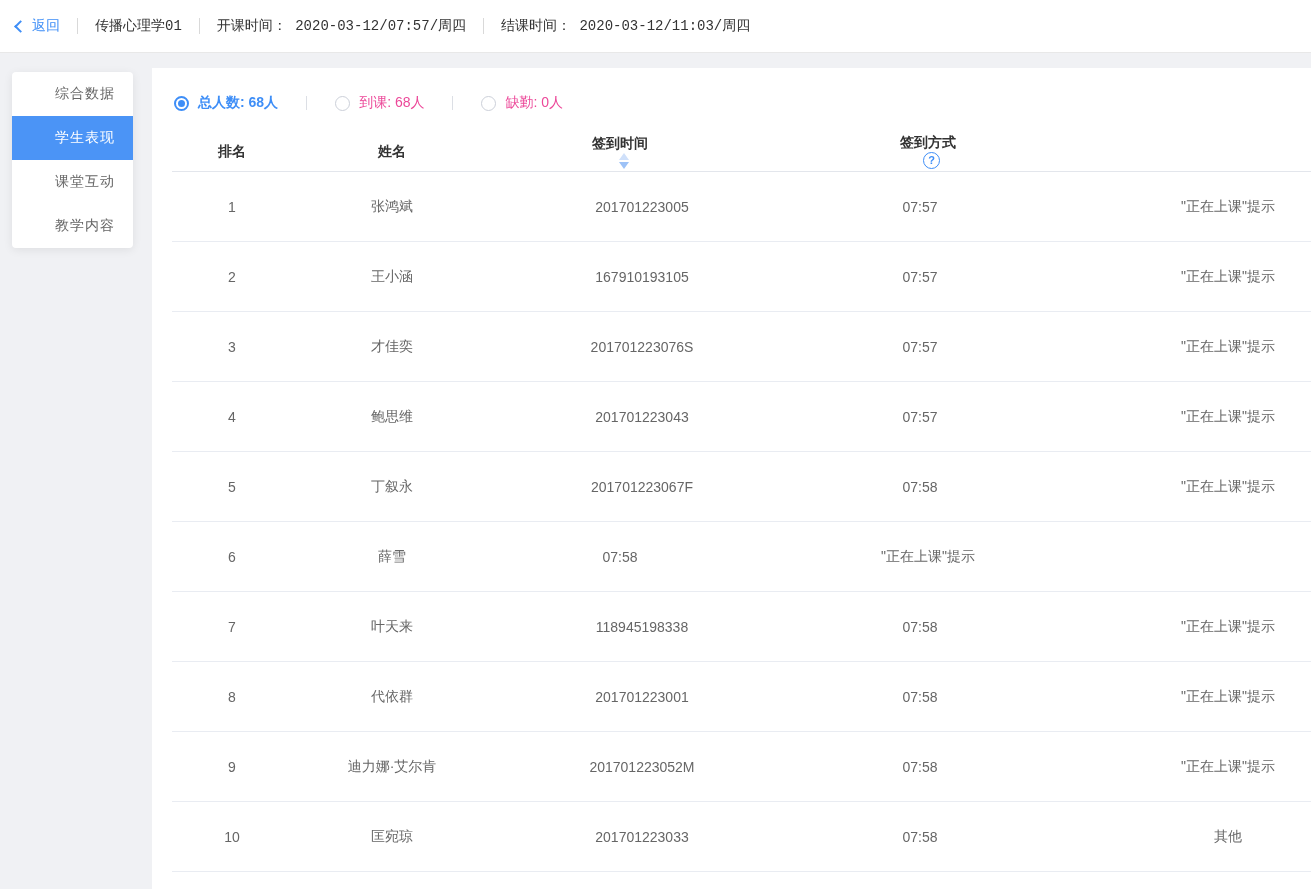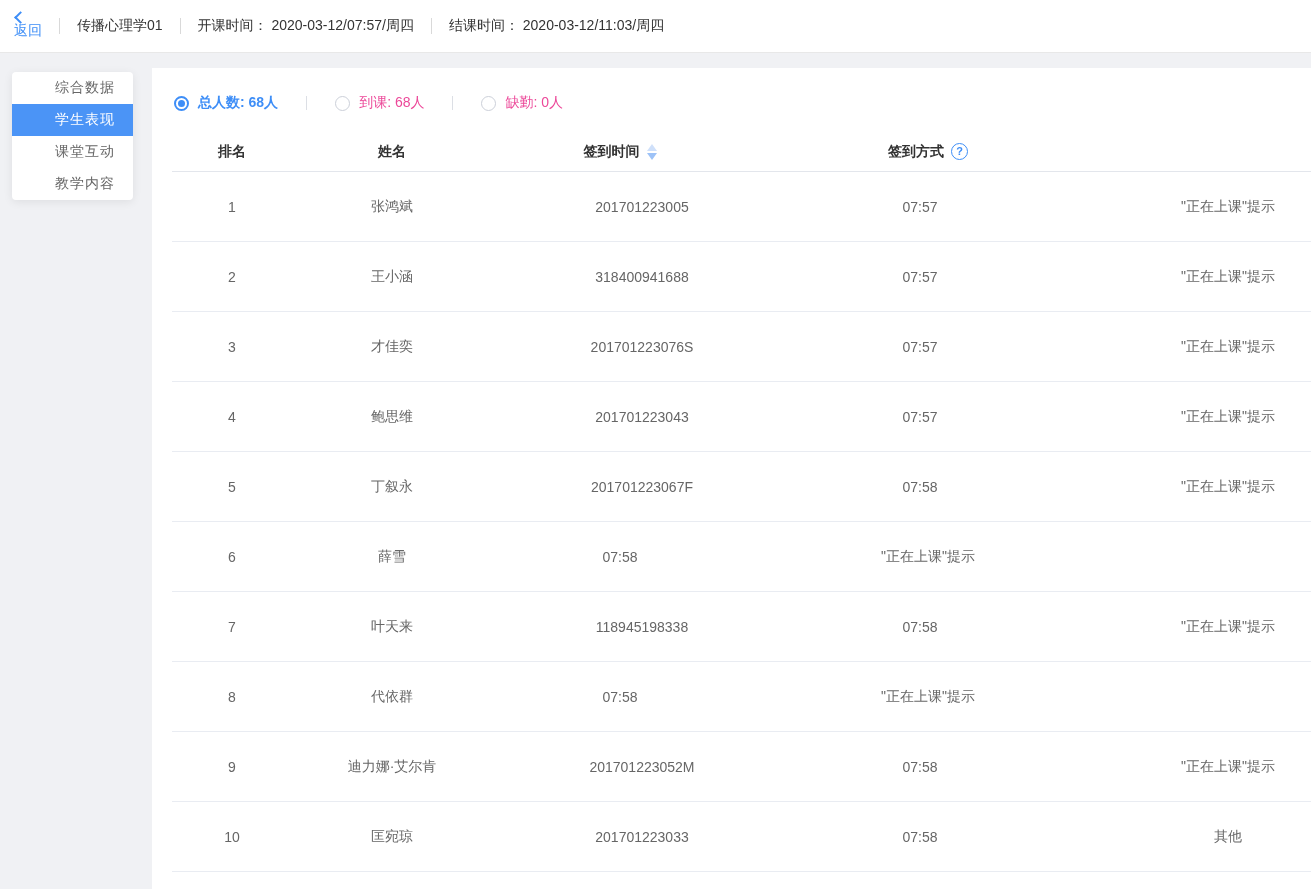--- a/index.html
+++ b/index.html
@@ -19,35 +19,35 @@
     font-size:14px; color:var(--text-dark);
   }
 
   
   .topbar {
     position:absolute; top:0; left:0; right:0; height:53px;
     background:#ffffff; border-bottom:1px solid #e8e8e8;
     display:flex; align-items:center; padding:0 14px;
   }
   .topbar .sep { width:1px; height:16px; background:#d9d9d9; margin:0 17px; flex:none; }
-  .back-btn { display:inline-flex; align-items:flex-start; color:var(--accent); cursor:pointer;flex-direction:column; }
+  .back-btn { display:inline-flex; align-items:center; color:var(--accent); cursor:pointer; }
   .chev {
     width:9px; height:9px; border-left:2px solid var(--accent); border-bottom:2px solid var(--accent);
     transform:rotate(45deg); display:inline-block; margin-right:7px; margin-left:2px;
   }
-  .meta-text { color:#333; }
+  .meta-text { color:#333;font-family:Liberation Mono, monospace; }
 
   
   .sidebar {
     position:absolute; left:12px; top:72px; width:121px;
     background:#fff; border-radius:4px; overflow:hidden;
     box-shadow:0 2px 10px rgba(0,0,0,.08);
   }
   .side-item {
-    height:32px; display:flex; align-items:center; justify-content:center;
+    height:44px; display:flex; align-items:center; justify-content:center;
     color:var(--text-body); cursor:pointer; letter-spacing:1px;padding-left:25px;
   }
   .side-item.active { background:var(--sidebar-active); color:#fff; }
 
   
   .main {
     position:absolute; left:152px; top:68px; right:0; bottom:0;
     background:#fff; overflow:hidden;
   }
 
@@ -71,21 +71,21 @@
   .trow {
     display:flex; align-items:center; height:70px;
     border-bottom:1px solid var(--border-light); color:var(--text-body);
   }
   .cell { text-align:center; }
   .c-rank   { width:120px; }
   .c-name   { width:200px; }
   .c-id     { width:300px; }
   .c-time   { width:256px; }
   .c-method { width:360px; }
-  .hcell { display:flex; align-items:center; justify-content:center; }
+  .hcell { display:flex; align-items:center; justify-content:center;flex-direction:column; }
 
   .sort-icon { display:inline-flex; flex-direction:column; margin-left:7px; cursor:pointer; }
   .sort-up {
     width:0; height:0; border-left:5px solid transparent; border-right:5px solid transparent;
     border-bottom:7px solid #cfe0fa; margin-bottom:2px;
   }
   .sort-down {
     width:0; height:0; border-left:5px solid transparent; border-right:5px solid transparent;
     border-top:7px solid #9dc2f7;
   }
@@ -158,21 +158,21 @@
     <div class="cell c-rank">1</div>
     <div class="cell c-name">张鸿斌</div>
     <div class="cell c-id">201701223005</div>
     <div class="cell c-time">07:57</div>
     <div class="cell c-method">"正在上课"提示</div>
   </div>
 
   <div class="trow">
     <div class="cell c-rank">2</div>
     <div class="cell c-name">王小涵</div>
-    <div class="cell c-id">318400941688</div>
+    <div class="cell c-id">167910193105</div>
     <div class="cell c-time">07:57</div>
     <div class="cell c-method">"正在上课"提示</div>
   </div>
 
   <div class="trow">
     <div class="cell c-rank">3</div>
     <div class="cell c-name">才佳奕</div>
     <div class="cell c-id">201701223076S</div>
     <div class="cell c-time">07:57</div>
     <div class="cell c-method">"正在上课"提示</div>
@@ -205,20 +205,21 @@
     <div class="cell c-rank">7</div>
     <div class="cell c-name">叶天来</div>
     <div class="cell c-id">118945198338</div>
     <div class="cell c-time">07:58</div>
     <div class="cell c-method">"正在上课"提示</div>
   </div>
 
   <div class="trow">
     <div class="cell c-rank">8</div>
     <div class="cell c-name">代依群</div>
+    <div class="cell c-id">201701223001</div>
     <div class="cell c-time">07:58</div>
     <div class="cell c-method">"正在上课"提示</div>
   </div>
 
   <div class="trow">
     <div class="cell c-rank">9</div>
     <div class="cell c-name">迪力娜·艾尔肯</div>
     <div class="cell c-id">201701223052M</div>
     <div class="cell c-time">07:58</div>
     <div class="cell c-method">"正在上课"提示</div>

